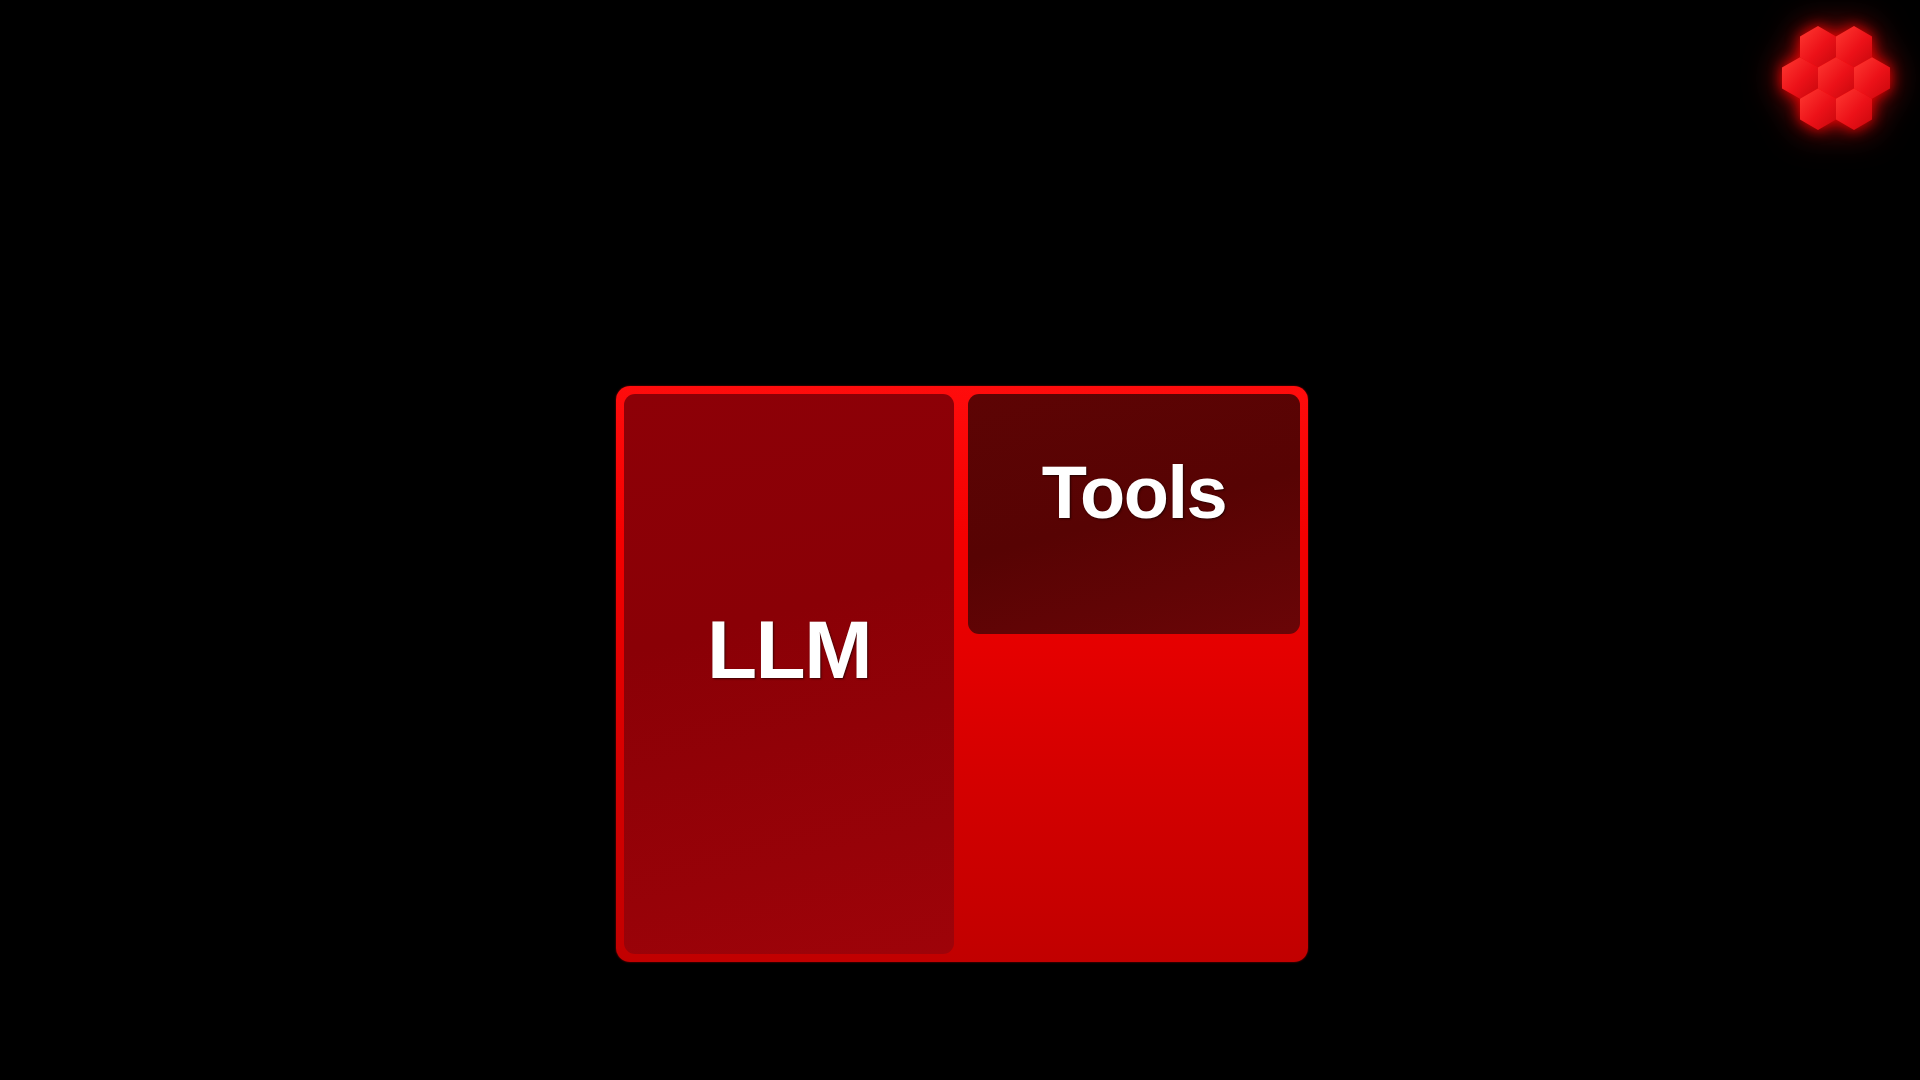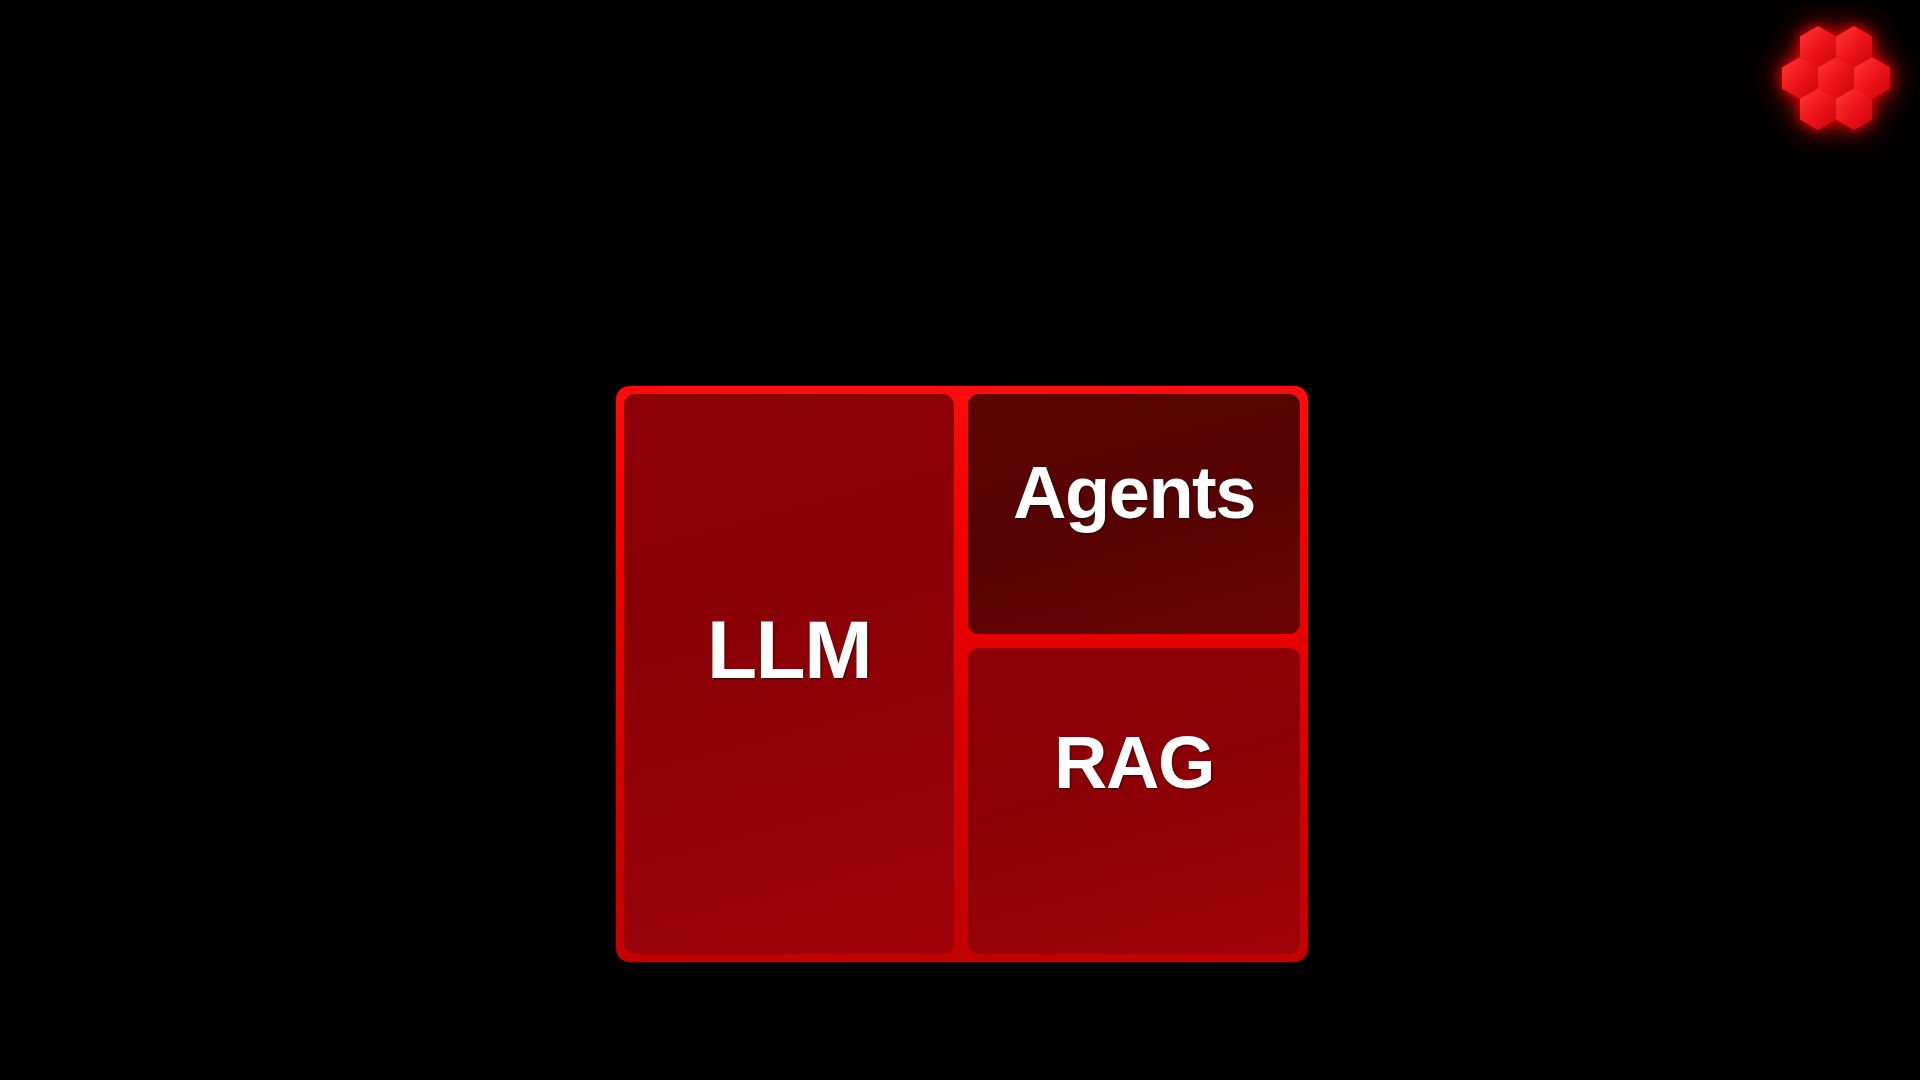--- a/index.html
+++ b/index.html
@@ -186,23 +186,20 @@
 
   <div class="diagram">
 
     <div class="panel panel-llm">
       <span class="panel-label">LLM</span>
     </div>
 
     <div class="right-column">
 
       <div class="panel panel-tools">
-        <span class="panel-label">Agents</span>
+        <span class="panel-label">Tools</span>
       </div>
 
-      <div class="panel panel-rag">
-        <span class="panel-label">RAG</span>
-      </div>
 
     </div>
   </div>
 
 </div>
 
 </body></html>

